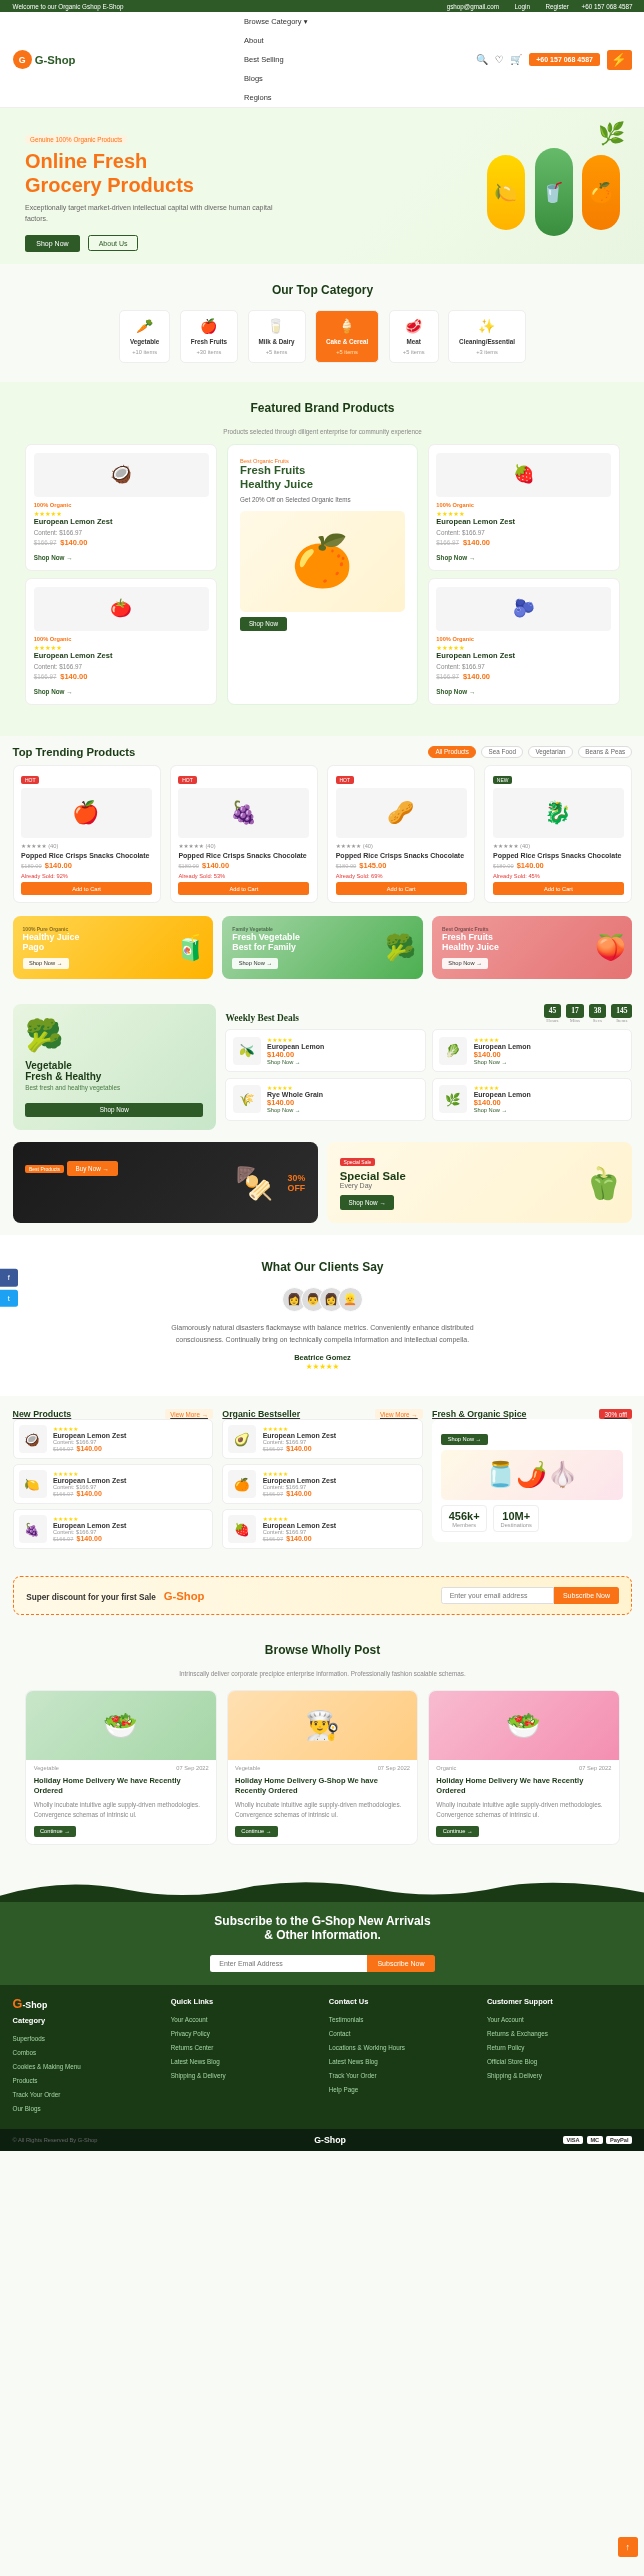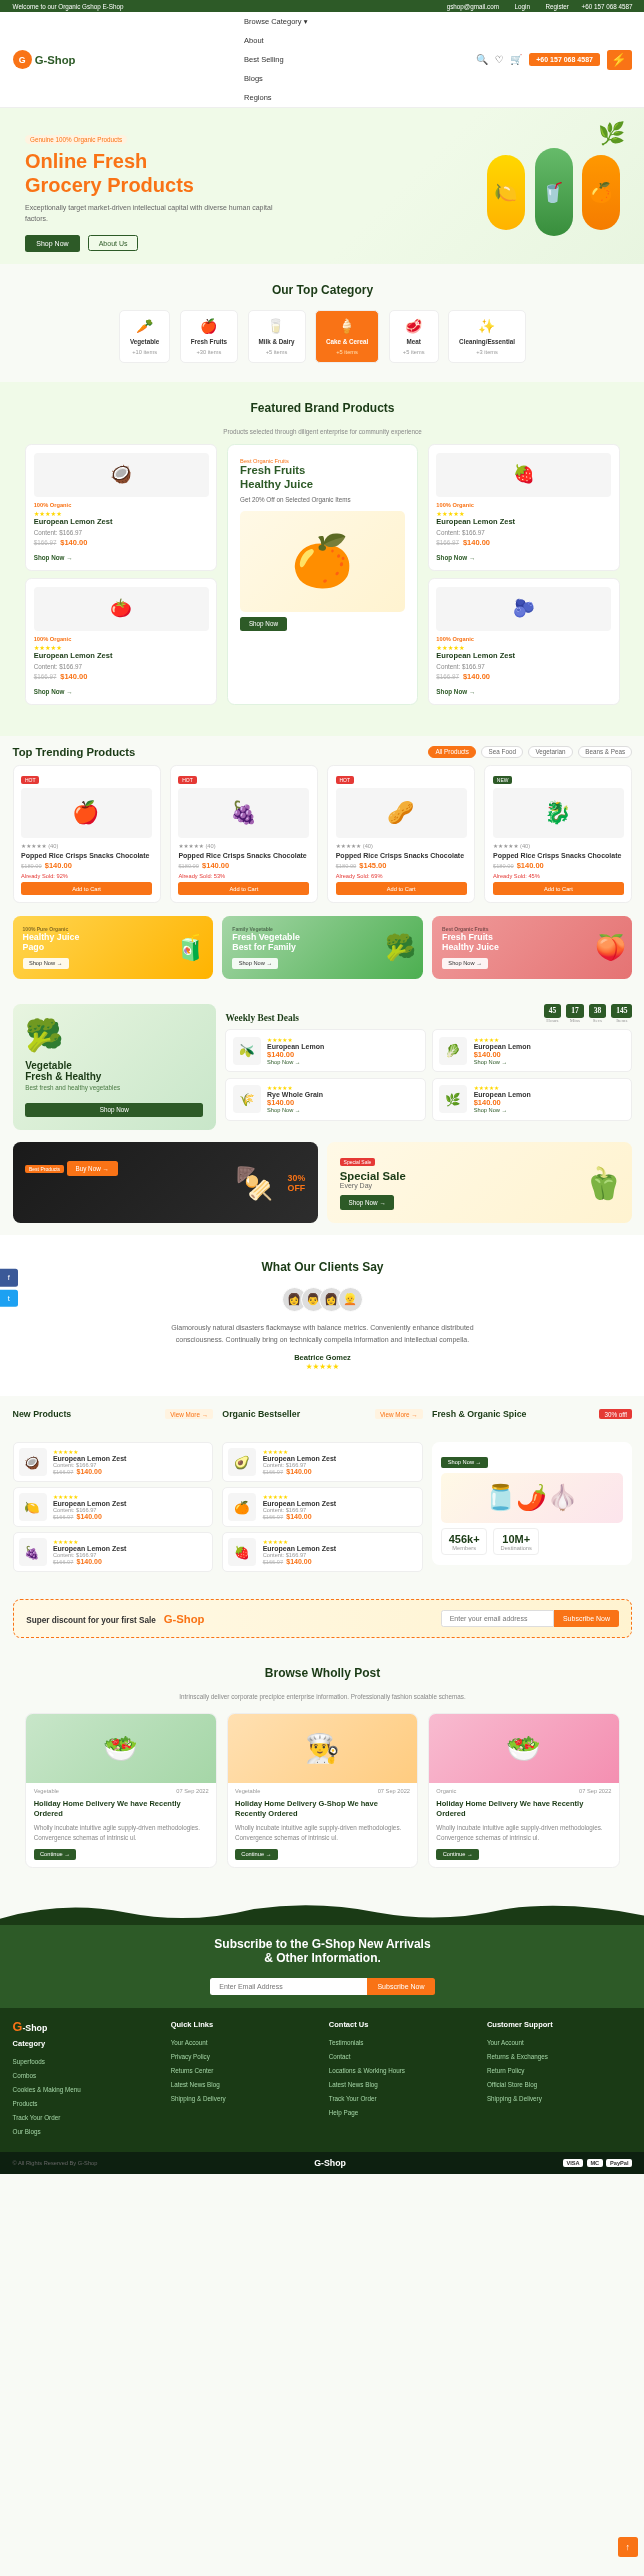--- a/index.html
+++ b/index.html
@@ -118,21 +118,21 @@
     .testimonial { background: #fff; padding: 25px 12.6px; text-align: center; }
     .testimonial-avatars { display: flex; justify-content: center; gap: -6.3px; margin-bottom: 10px; }
     .avatar { width: 25px; height: 25px; border-radius: 50%; border: 1.3px solid #fff; background: #ddd; display: flex; align-items: center; justify-content: center; font-size: 11.3px; margin: 0 -3.1px; }
     .testimonial-text { font-size: 7px; color: #666; max-width: 314px; margin: 0 auto 7.5px; line-height: 1.7; }
     .reviewer-name { font-weight: 700; font-size: 7.5px; color: #1a3a15; }
     .reviewer-stars { color: #ffd700; font-size: 7.5px; }
 
     
     .products-3col { display: grid; grid-template-columns: 1fr 1fr 1fr; gap: 9.4px; padding: 0 12.6px; }
     .products-section { background: #f8faf5; padding: 12.6px 0; }
-    .col-header { display: flex; justify-content: space-between; margin-bottom: 23px; }
+    .col-header { display: flex; justify-content: space-between; margin-bottom: 0; text-decoration: underline; }
     .col-title { font-size: 8.8px; font-weight: 700; color: #1a3a15; }
     .view-all { font-size: 6.3px; color: #f97316; cursor: pointer; background: #fff3e0; padding: 1.9px 5px; border-radius: 1.9px; }
     .mini-card { display: flex; gap: 6.3px; align-items: center; padding: 5px; background: #fff; border-radius: 5px; margin-bottom: 5px; border: 0.6px solid #eee; }
     .mini-img { width: 28px; height: 28px; border-radius: 3.8px; background: #f5f5f5; display: flex; align-items: center; justify-content: center; font-size: 12.6px; flex-shrink: 0; }
     .mini-info .stars { color: #ffd700; font-size: 5.7px; }
     .mini-info .name { font-size: 7px; font-weight: 600; color: #333; }
     .mini-info .origin { font-size: 5.7px; color: #999; }
     .mini-info .prices { display: flex; gap: 3.1px; align-items: center; }
     .mini-info .old { font-size: 5.7px; color: #bbb; text-decoration: line-through; }
     .mini-info .new { font-size: 7px; color: #f97316; font-weight: 700; }

